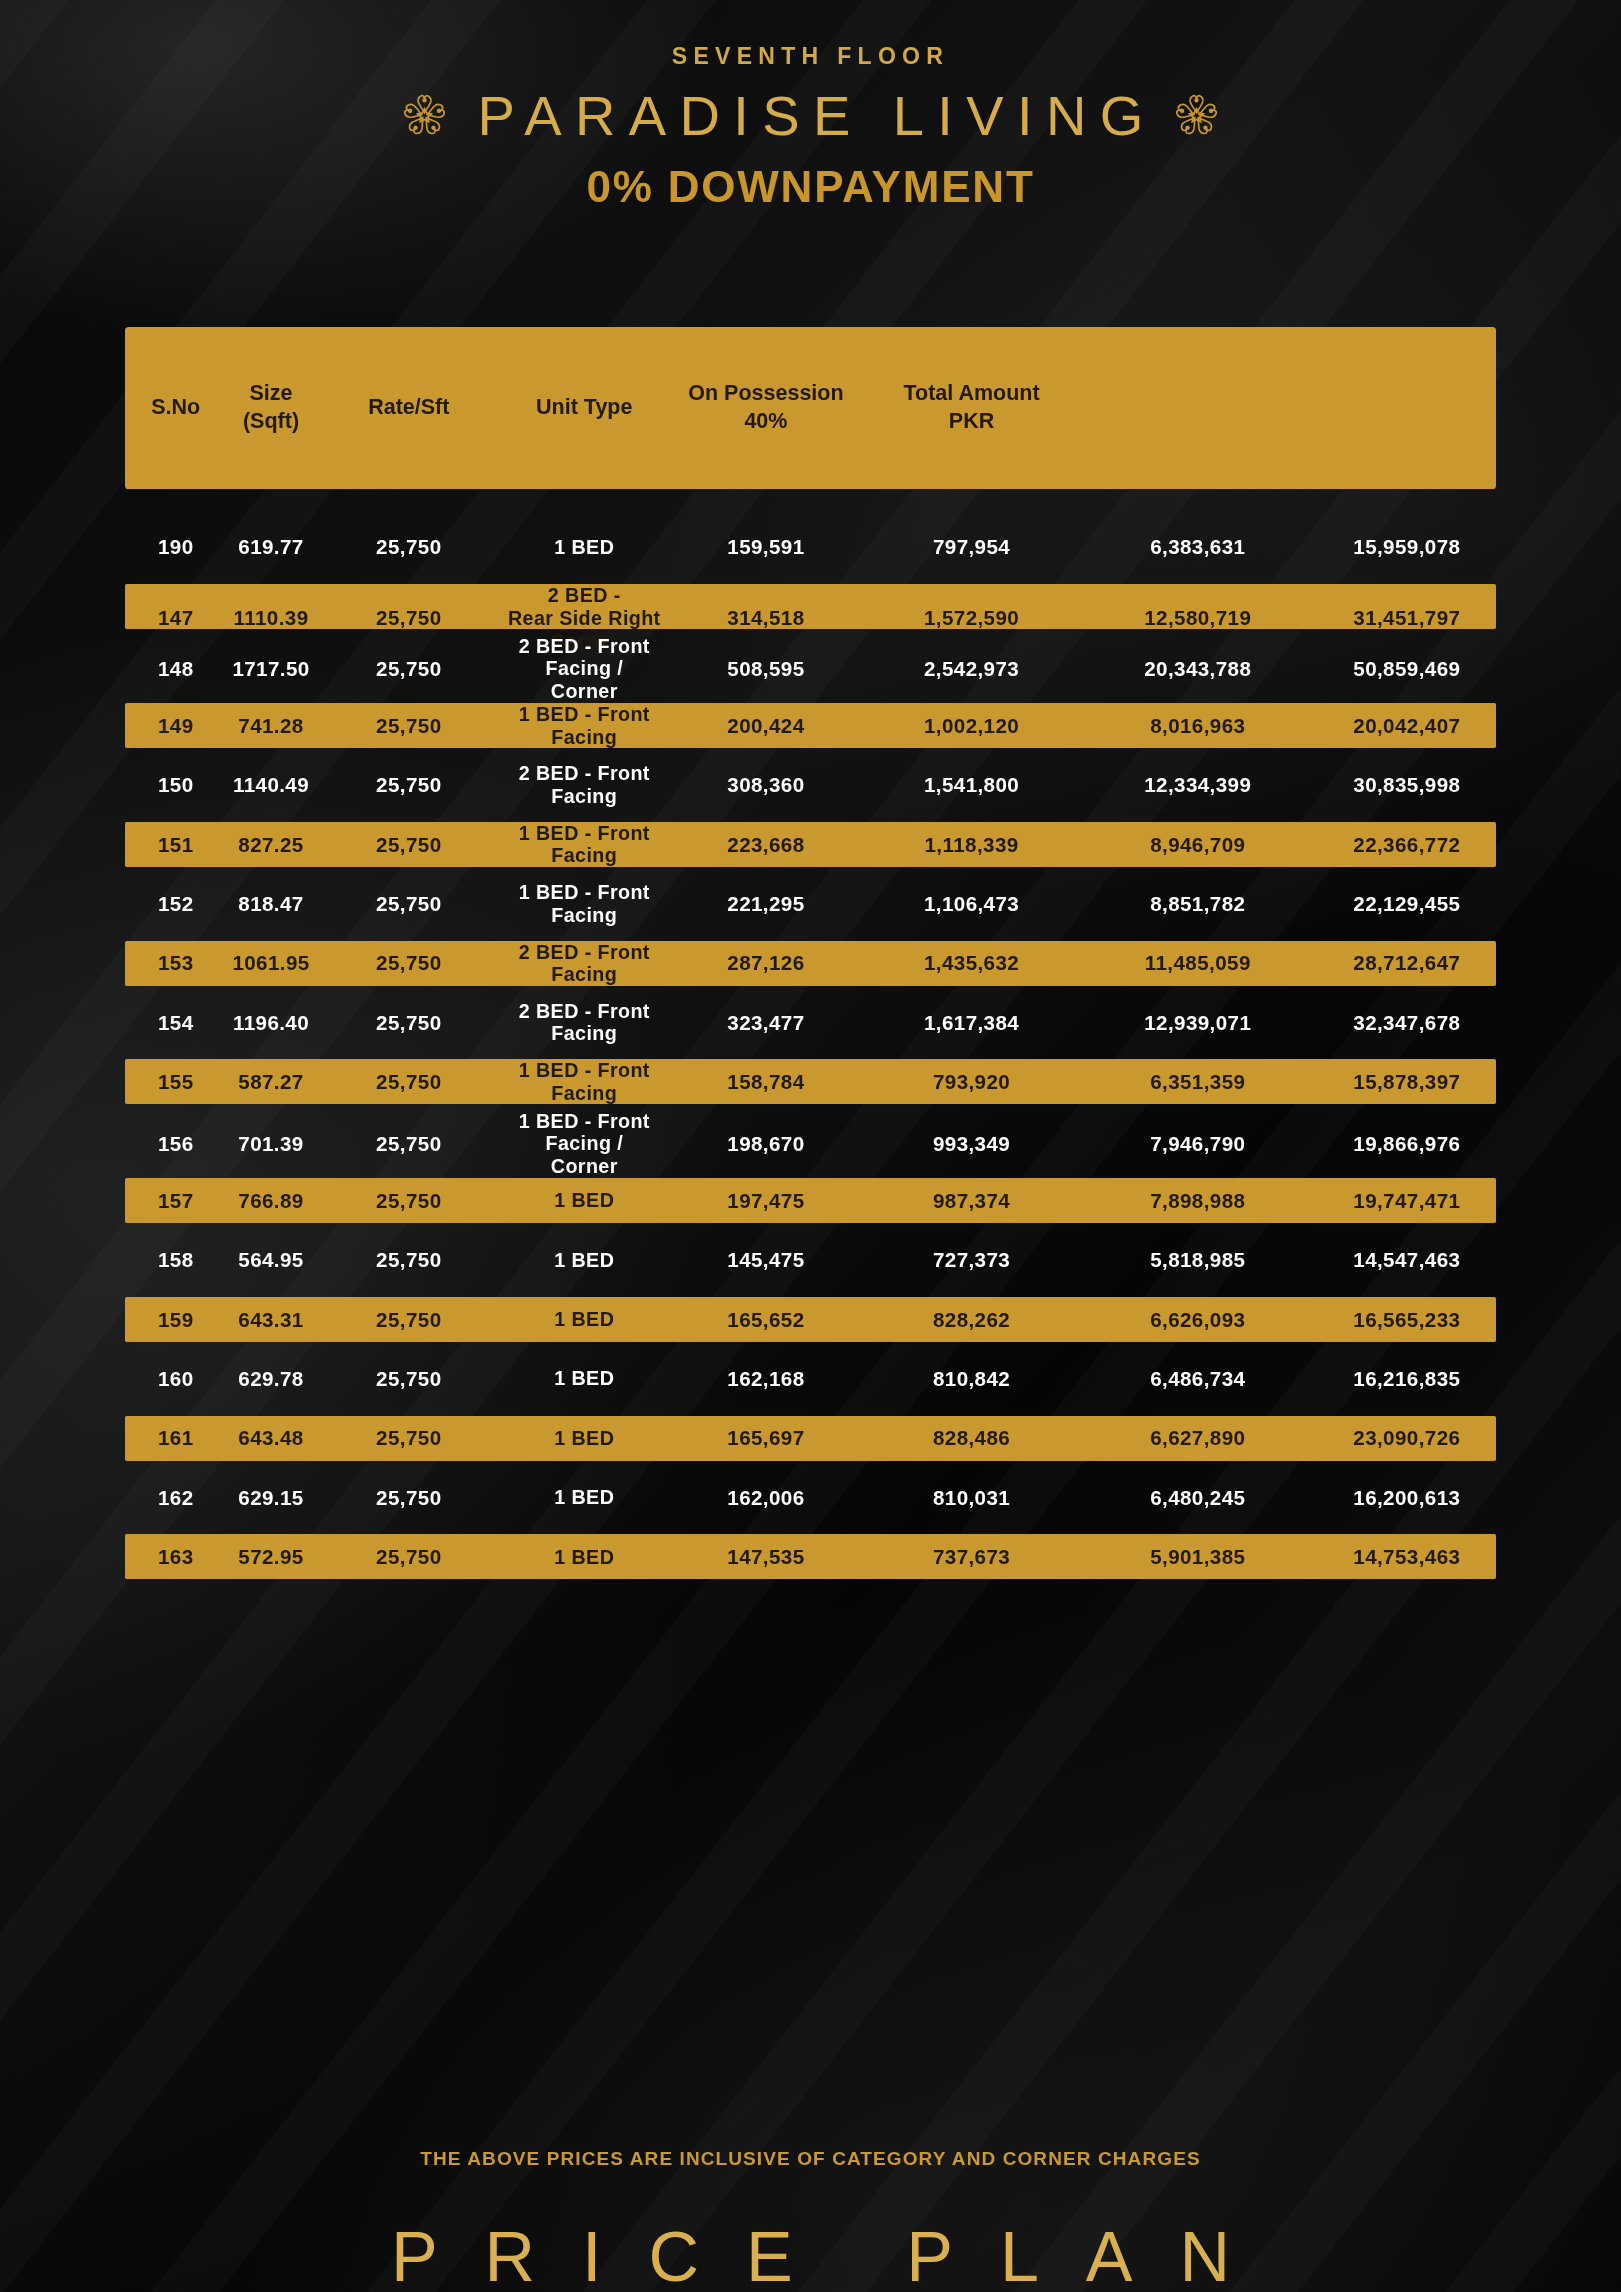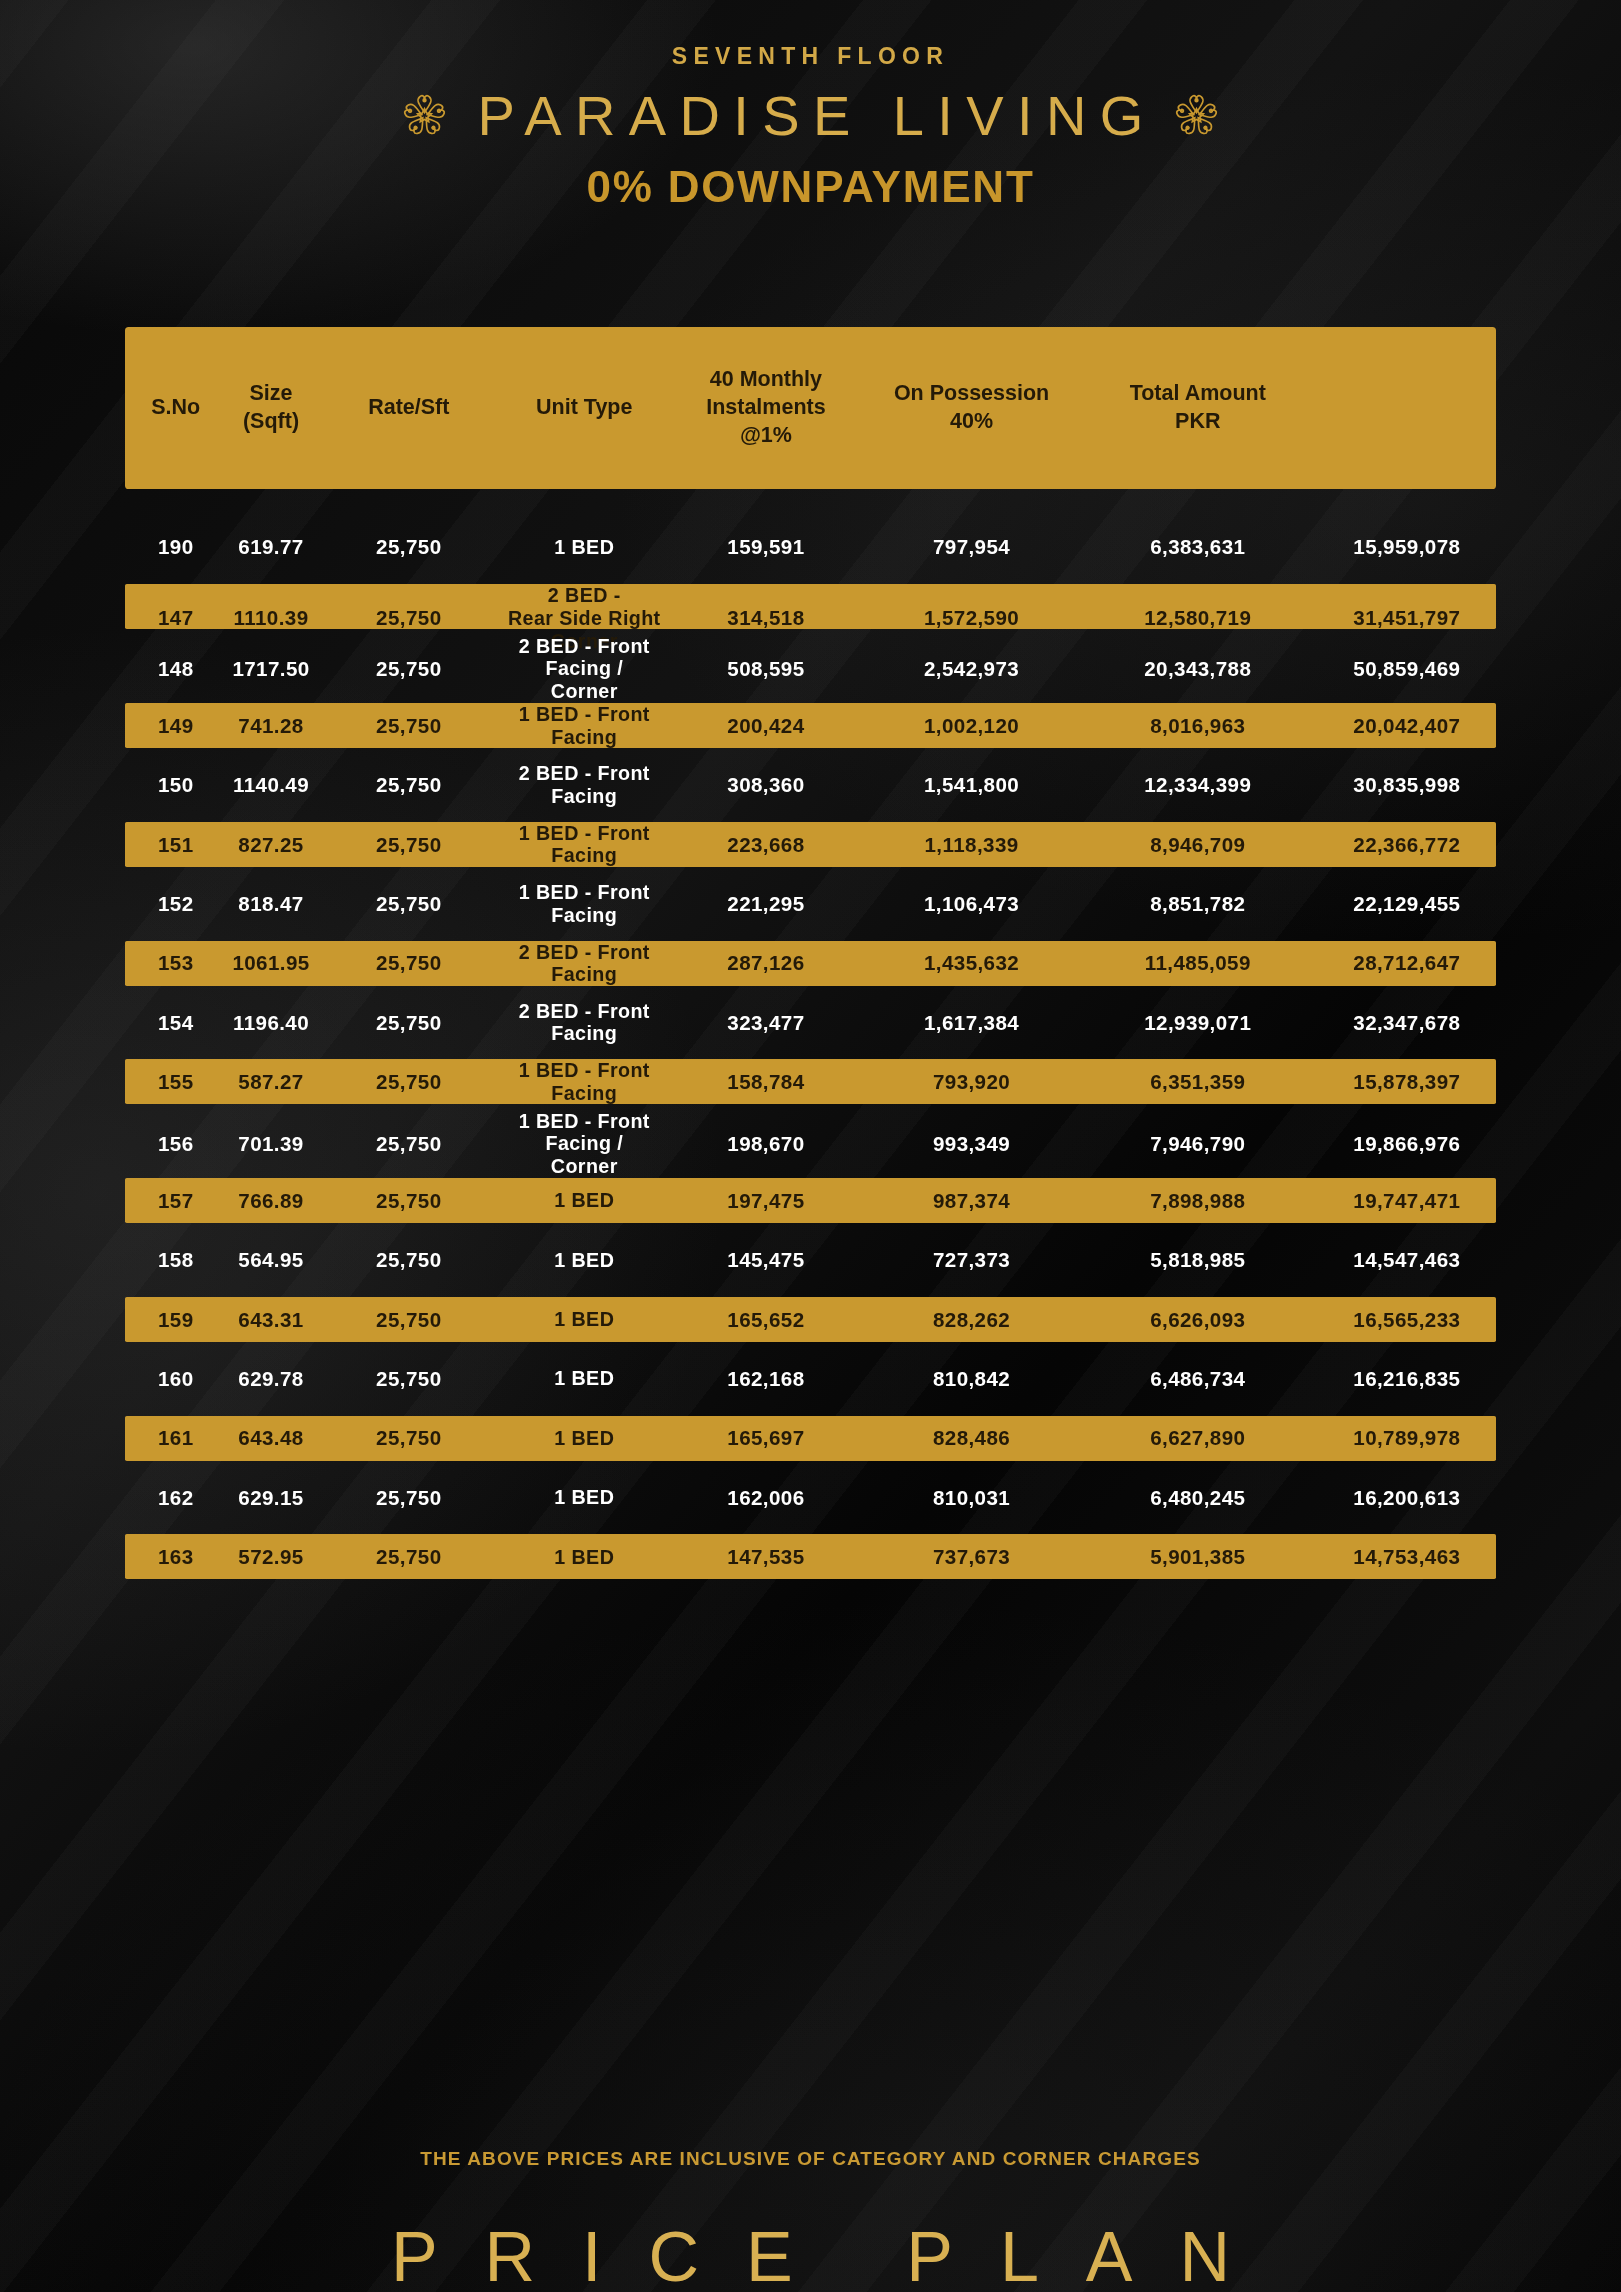--- a/index.html
+++ b/index.html
@@ -164,23 +164,20 @@
     <div class="subtitle">0% DOWNPAYMENT</div>
   </div>
 
   <div class="price-table">
     <div class="table-header grid-cols" id="table-header">
         <div class="cell">S.No</div>
         <div class="cell">Size
 (Sqft)</div>
         <div class="cell">Rate/Sft</div>
         <div class="cell">Unit Type</div>
-        <div class="cell">40 Monthly
-Instalments
-@1%</div>
         <div class="cell">On Possession
 40%</div>
         <div class="cell">Total Amount
 PKR</div>
       </div>
     <div class="rows" id="table-rows">
         <div class="row grid-cols black">
           <div class="cell cell-sno">190</div>
           <div class="cell cell-size">619.77</div>
           <div class="cell cell-rate">25,750</div>
@@ -334,21 +331,21 @@
           <div class="cell cell-total">16,216,835</div>
         </div>
         <div class="row grid-cols gold">
           <div class="cell cell-sno">161</div>
           <div class="cell cell-size">643.48</div>
           <div class="cell cell-rate">25,750</div>
           <div class="cell cell-unit">1 BED</div>
           <div class="cell cell-monthly">165,697</div>
           <div class="cell cell-balloon">828,486</div>
           <div class="cell cell-possession">6,627,890</div>
-          <div class="cell cell-total">10,789,978</div>
+          <div class="cell cell-total">23,090,726</div>
         </div>
         <div class="row grid-cols black">
           <div class="cell cell-sno">162</div>
           <div class="cell cell-size">629.15</div>
           <div class="cell cell-rate">25,750</div>
           <div class="cell cell-unit">1 BED</div>
           <div class="cell cell-monthly">162,006</div>
           <div class="cell cell-balloon">810,031</div>
           <div class="cell cell-possession">6,480,245</div>
           <div class="cell cell-total">16,200,613</div>

